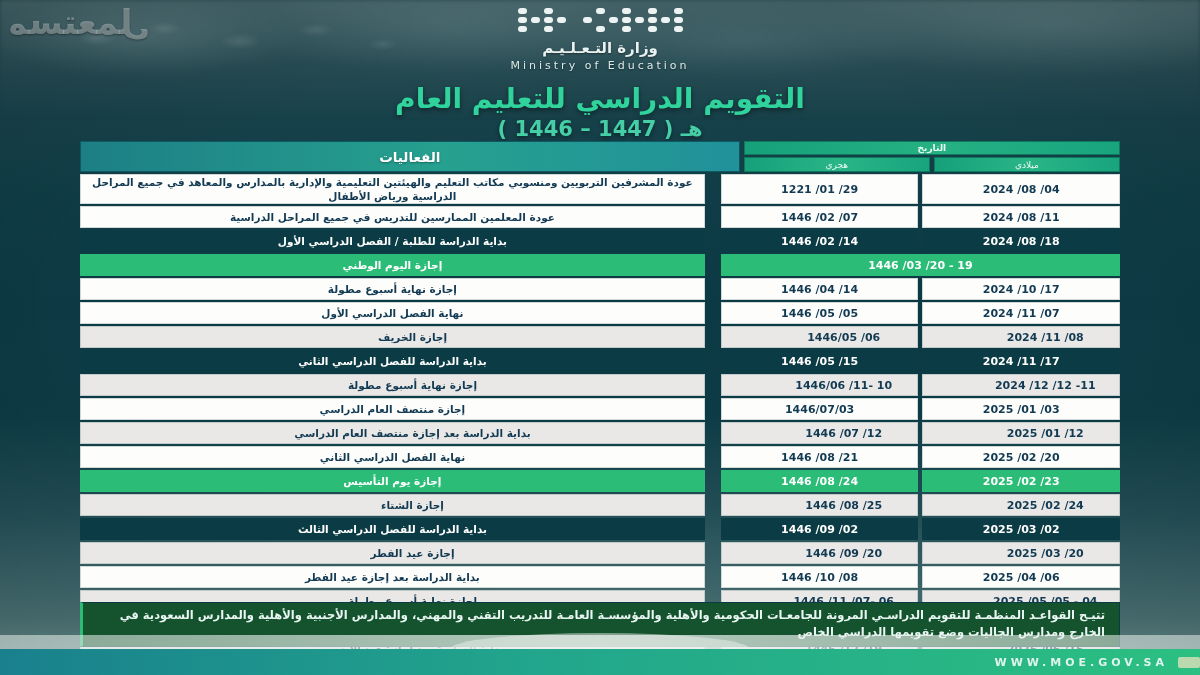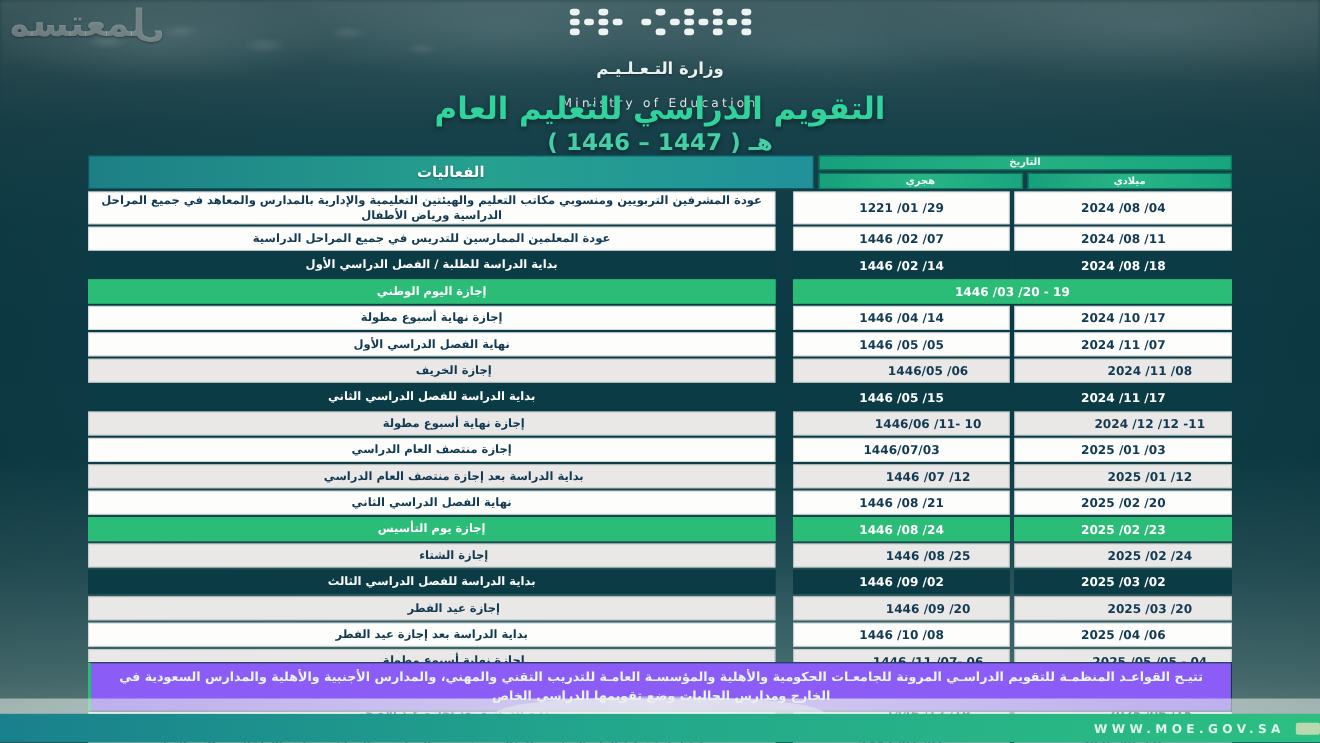--- a/index.html
+++ b/index.html
@@ -77,21 +77,21 @@
     text-shadow: 0 1px 2px rgba(0,0,0,.35);
     transform: scaleX(-1);
     filter: blur(.4px);
   }
 
   
   .logo-wrap {
     position: absolute;
     top: 8px; left: 0; right: 0;
     display: flex; flex-direction: column; align-items: center;
-    gap: 16px;
+    gap: 2px;
   }
   .logo-dots {
     display: grid;
     grid-template-columns: repeat(13, 9px);
     grid-auto-rows: 7px;
     gap: 2px 4px;
     margin-bottom: 4px;
   }
   .logo-dots i { display: block; width: 9px; height: 6px; border-radius: 3px; background: #ecf3f2; }
   .logo-dots i.off { background: transparent; }
@@ -166,21 +166,21 @@
   }
   .th-dates-bottom {
     height: 15px;
     display: flex; gap: 4px; flex-direction: row-reverse;
   }
   .th-hijri, .th-greg {
     flex: 1;
     background: linear-gradient(90deg, #16a07b 0%, #29b586 50%, #18a57e 100%);
     border: 1px solid #0d7a5e;
     color: #eafaf3;
-    font-size: 9px; font-weight: 700;
+    font-size: 9px; font-weight: 400;
     display: flex; align-items: center; justify-content: center;
   }
 
   .tbody { margin-top: 2px; }
 
   .row {
     display: flex;
     flex-direction: row-reverse;
     gap: 16px;
     margin-bottom: 2px;
@@ -220,28 +220,27 @@
   }
 
   .h1r { height: 30px; }
   .h2r { height: 22px; }
 
   
   .note {
     position: absolute;
     top: 602px; left: 80px; width: 1040px;
     min-height: 44px;
-    background: #8b5cf6;
+    background: #14532d;
     border: 1px solid #0b3c45;
     border-left: 3px solid #2bbd77;
     color: #e9f6f3;
     font-size: 11.5px;
     font-weight: 700;
     line-height: 1.5;
-    text-align: center;
     display: flex; align-items: center; justify-content: center;
     padding: 4px 14px;
   }
 
   
   .bottom-strip {
     position: absolute;
     left: 0; right: 0; bottom: 26px;
     height: 14px;
     background: linear-gradient(90deg, rgba(225,235,230,.55), rgba(235,242,238,.75), rgba(225,235,230,.55));

